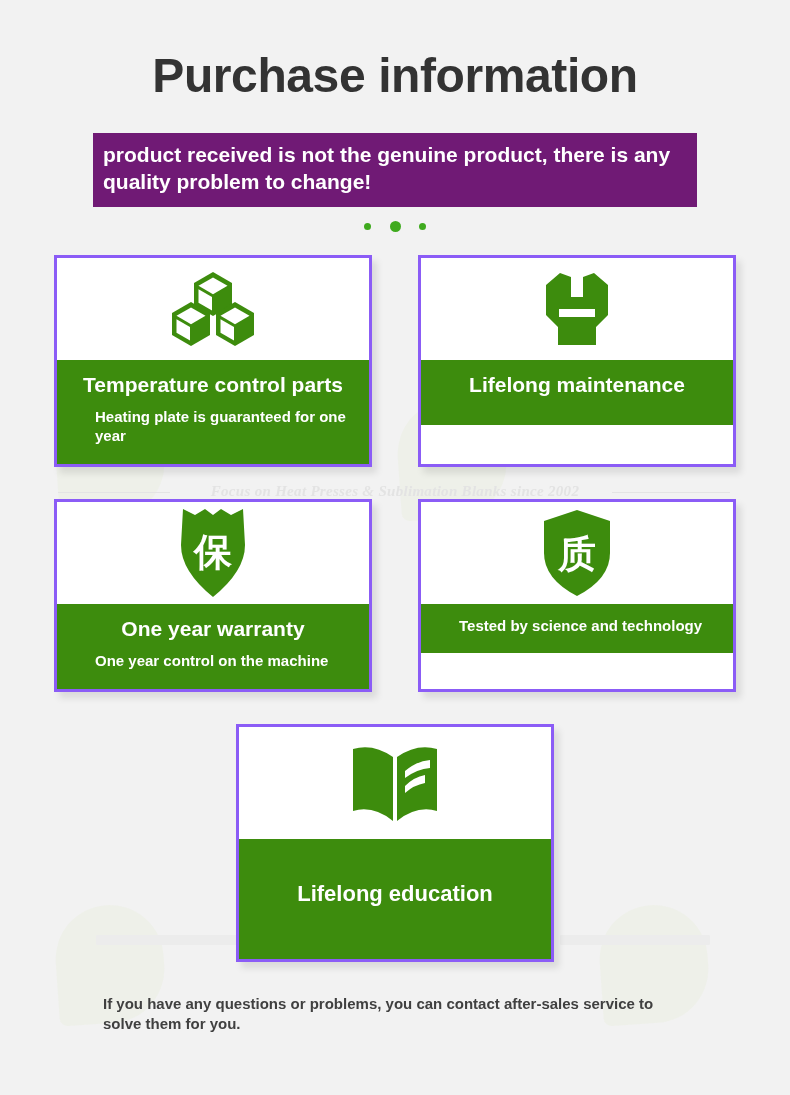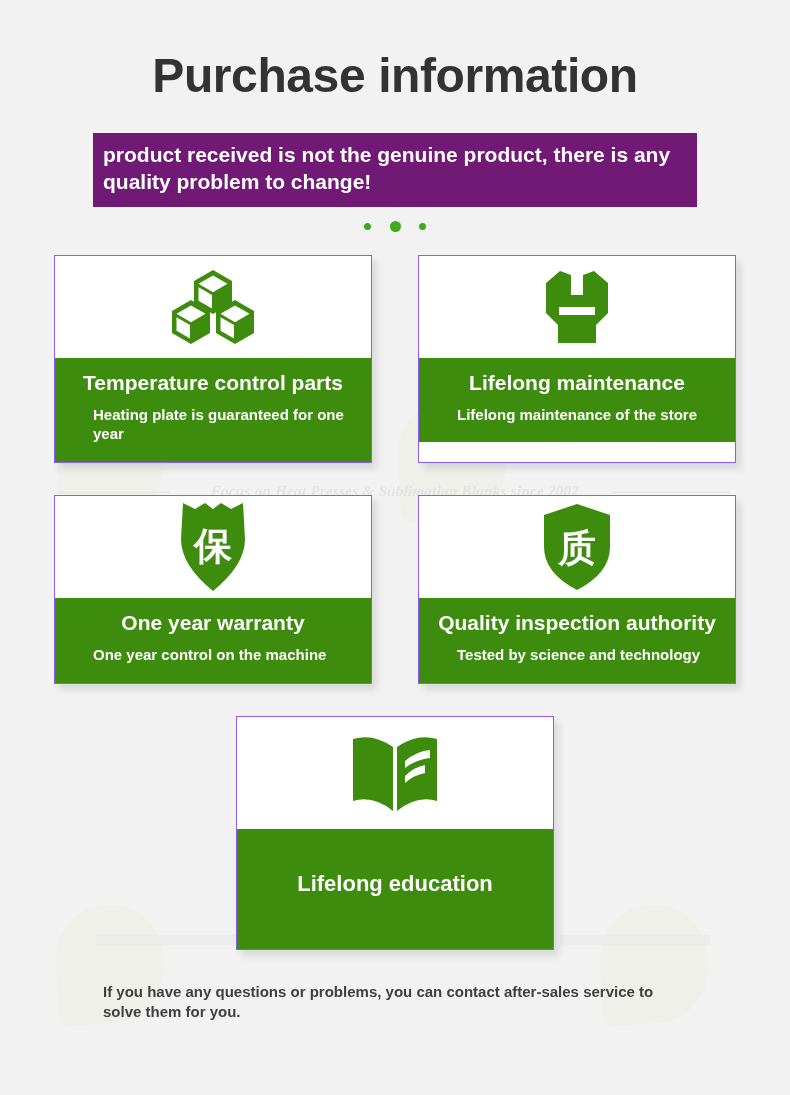--- a/index.html
+++ b/index.html
@@ -132,21 +132,21 @@
     display: flex;
     justify-content: center;
     gap: 46px;
     margin-bottom: 32px;
   }
   .card-row.single { gap: 0; }
 
   .card {
     width: 318px;
     background: #ffffff;
-    border: 1px solid #8b5cf6;
+    border: 3px solid #8b5cf6;
     box-shadow: 5px 6px 7px rgba(0,0,0,.10);
     box-sizing: border-box;
   }
   .card-icon {
     height: 102px;
     display: flex;
     align-items: center;
     justify-content: center;
     background: #ffffff;
   }
@@ -247,21 +247,20 @@
 
     <div class="card">
       <div class="card-icon">
         <svg width="78" height="76" viewBox="0 0 78 76">
           <path fill="#3d8c0d" d="M22 2 L33 6 L33 26 L45 26 L45 6 L56 2 L70 14 L70 44 L58 56 L58 74 L20 74 L20 56 L8 44 L8 14 Z"></path>
           <rect x="21" y="38" width="36" height="8" fill="#ffffff"></rect>
         </svg>
       </div>
       <div class="card-body">
         <div class="card-title">Lifelong maintenance</div>
-        <div class="card-sub">Lifelong maintenance of the store</div>
       </div>
     </div>
 
   </div>
 
   <div class="card-row">
 
     <div class="card">
       <div class="card-icon">
         <svg width="76" height="92" viewBox="0 0 76 92">
@@ -276,21 +275,20 @@
     </div>
 
     <div class="card">
       <div class="card-icon">
         <svg width="70" height="88" viewBox="0 0 70 88">
           <path fill="#3d8c0d" d="M35 1 L68 12 L68 44 Q68 70 35 87 Q2 70 2 44 L2 12 Z"></path>
           <text x="35" y="58" font-family="'DejaVu Sans', sans-serif" font-size="38" font-weight="bold" fill="#ffffff" text-anchor="middle">质</text>
         </svg>
       </div>
       <div class="card-body">
-        <div class="card-title">Quality inspection authority</div>
         <div class="card-sub">Tested by science and technology</div>
       </div>
     </div>
 
   </div>
 
   <div class="card-row single">
 
     <div class="card tall">
       <div class="card-icon">

